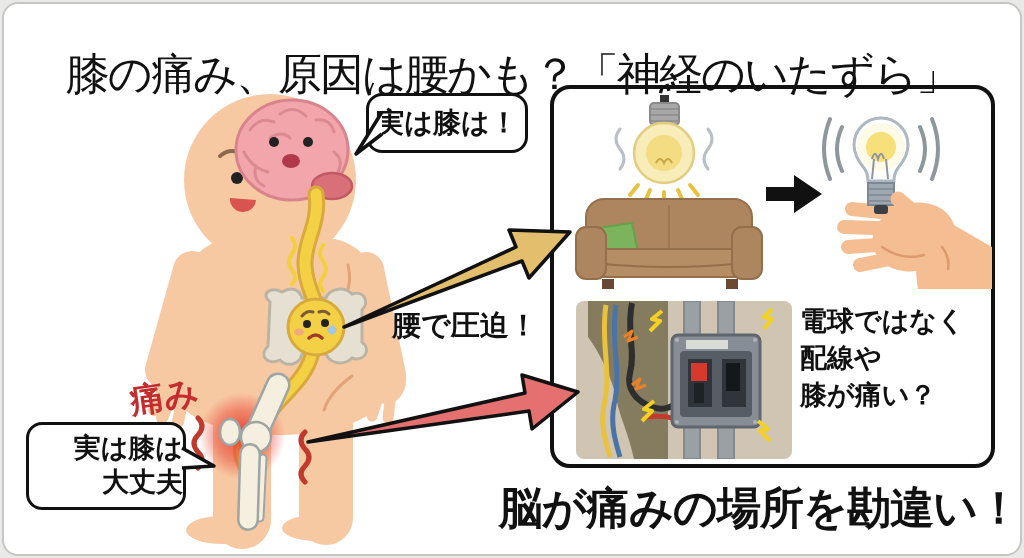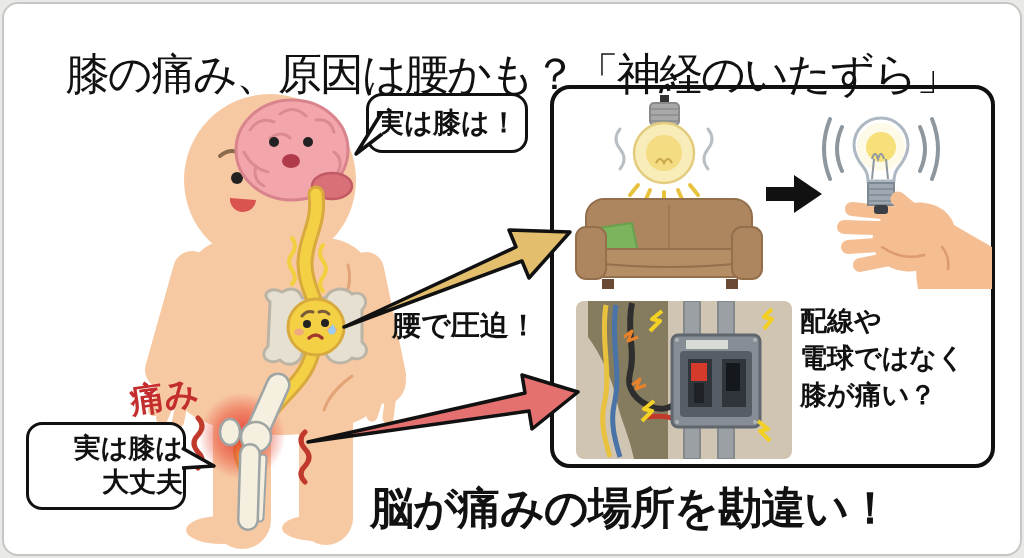--- a/index.html
+++ b/index.html
@@ -16,21 +16,21 @@
   .bubble-knee-hurts{left:366px;top:93px;width:156px;height:54px;font-size:28px;}
   .bubble-knee-fine{left:26px;top:422px;width:154px;height:82px;font-size:27px;line-height:1.25;align-items:flex-end;}
   .tail{position:absolute;z-index:6;}
   .label-compression{position:absolute;left:392px;top:306px;font-size:29px;font-weight:900;z-index:4;}
   .label-pain{position:absolute;left:130px;top:374px;font-size:34px;font-weight:900;
     color:var(--pain-red,#C42D2D);transform:rotate(-8deg);z-index:4;}
   .panel{position:absolute;left:550px;top:85px;width:445px;height:383px;box-sizing:border-box;
     border:4px solid var(--panel-border,#111);border-radius:20px;background:#fff;z-index:2;}
   .panel-caption{position:absolute;left:246px;top:214px;width:190px;
     font-size:27px;font-weight:900;line-height:37px;}
-  .footer{position:absolute;left:370px;top:479px;width:650px;text-align:left;
+  .footer{position:absolute;left:370px;top:479px;width:650px;text-align:right;
     font-size:44px;font-weight:900;letter-spacing:-1px;z-index:3;}
   .arrow{position:absolute;z-index:4;}
   svg{display:block;}
 </style>
 </head>
 <body>
 
 <div class="canvas">
   <div class="card"></div>
 
@@ -221,20 +221,20 @@
           <circle cx="101" cy="39" r="2" fill="#AEB4B8"></circle>
             <circle cx="179" cy="39" r="2" fill="#AEB4B8"></circle>
           <circle cx="101" cy="121" r="2" fill="#AEB4B8"></circle>
             <circle cx="179" cy="121" r="2" fill="#AEB4B8"></circle>
         </g>
         <path d="M86,10 l-10,8 l8,2 l-10,10 M78,100 l-10,8 l8,2 l-10,10 M182,120 l10,8 l-8,2 l10,10 M196,8 l-8,8 l8,2 l-8,10" stroke="#F2D024" stroke-width="4" fill="none" stroke-linejoin="round"></path>
       </g>
     </svg>
 
     <div class="panel-caption">
+      <div>電球ではなく</div>
       <div>配線や</div>
-      <div>電球ではなく</div>
       <div>膝が痛い？</div>
     </div>
   </div>
 
   <div class="footer">脳が痛みの場所を勘違い！</div>
 </div>
 
 </body></html>

